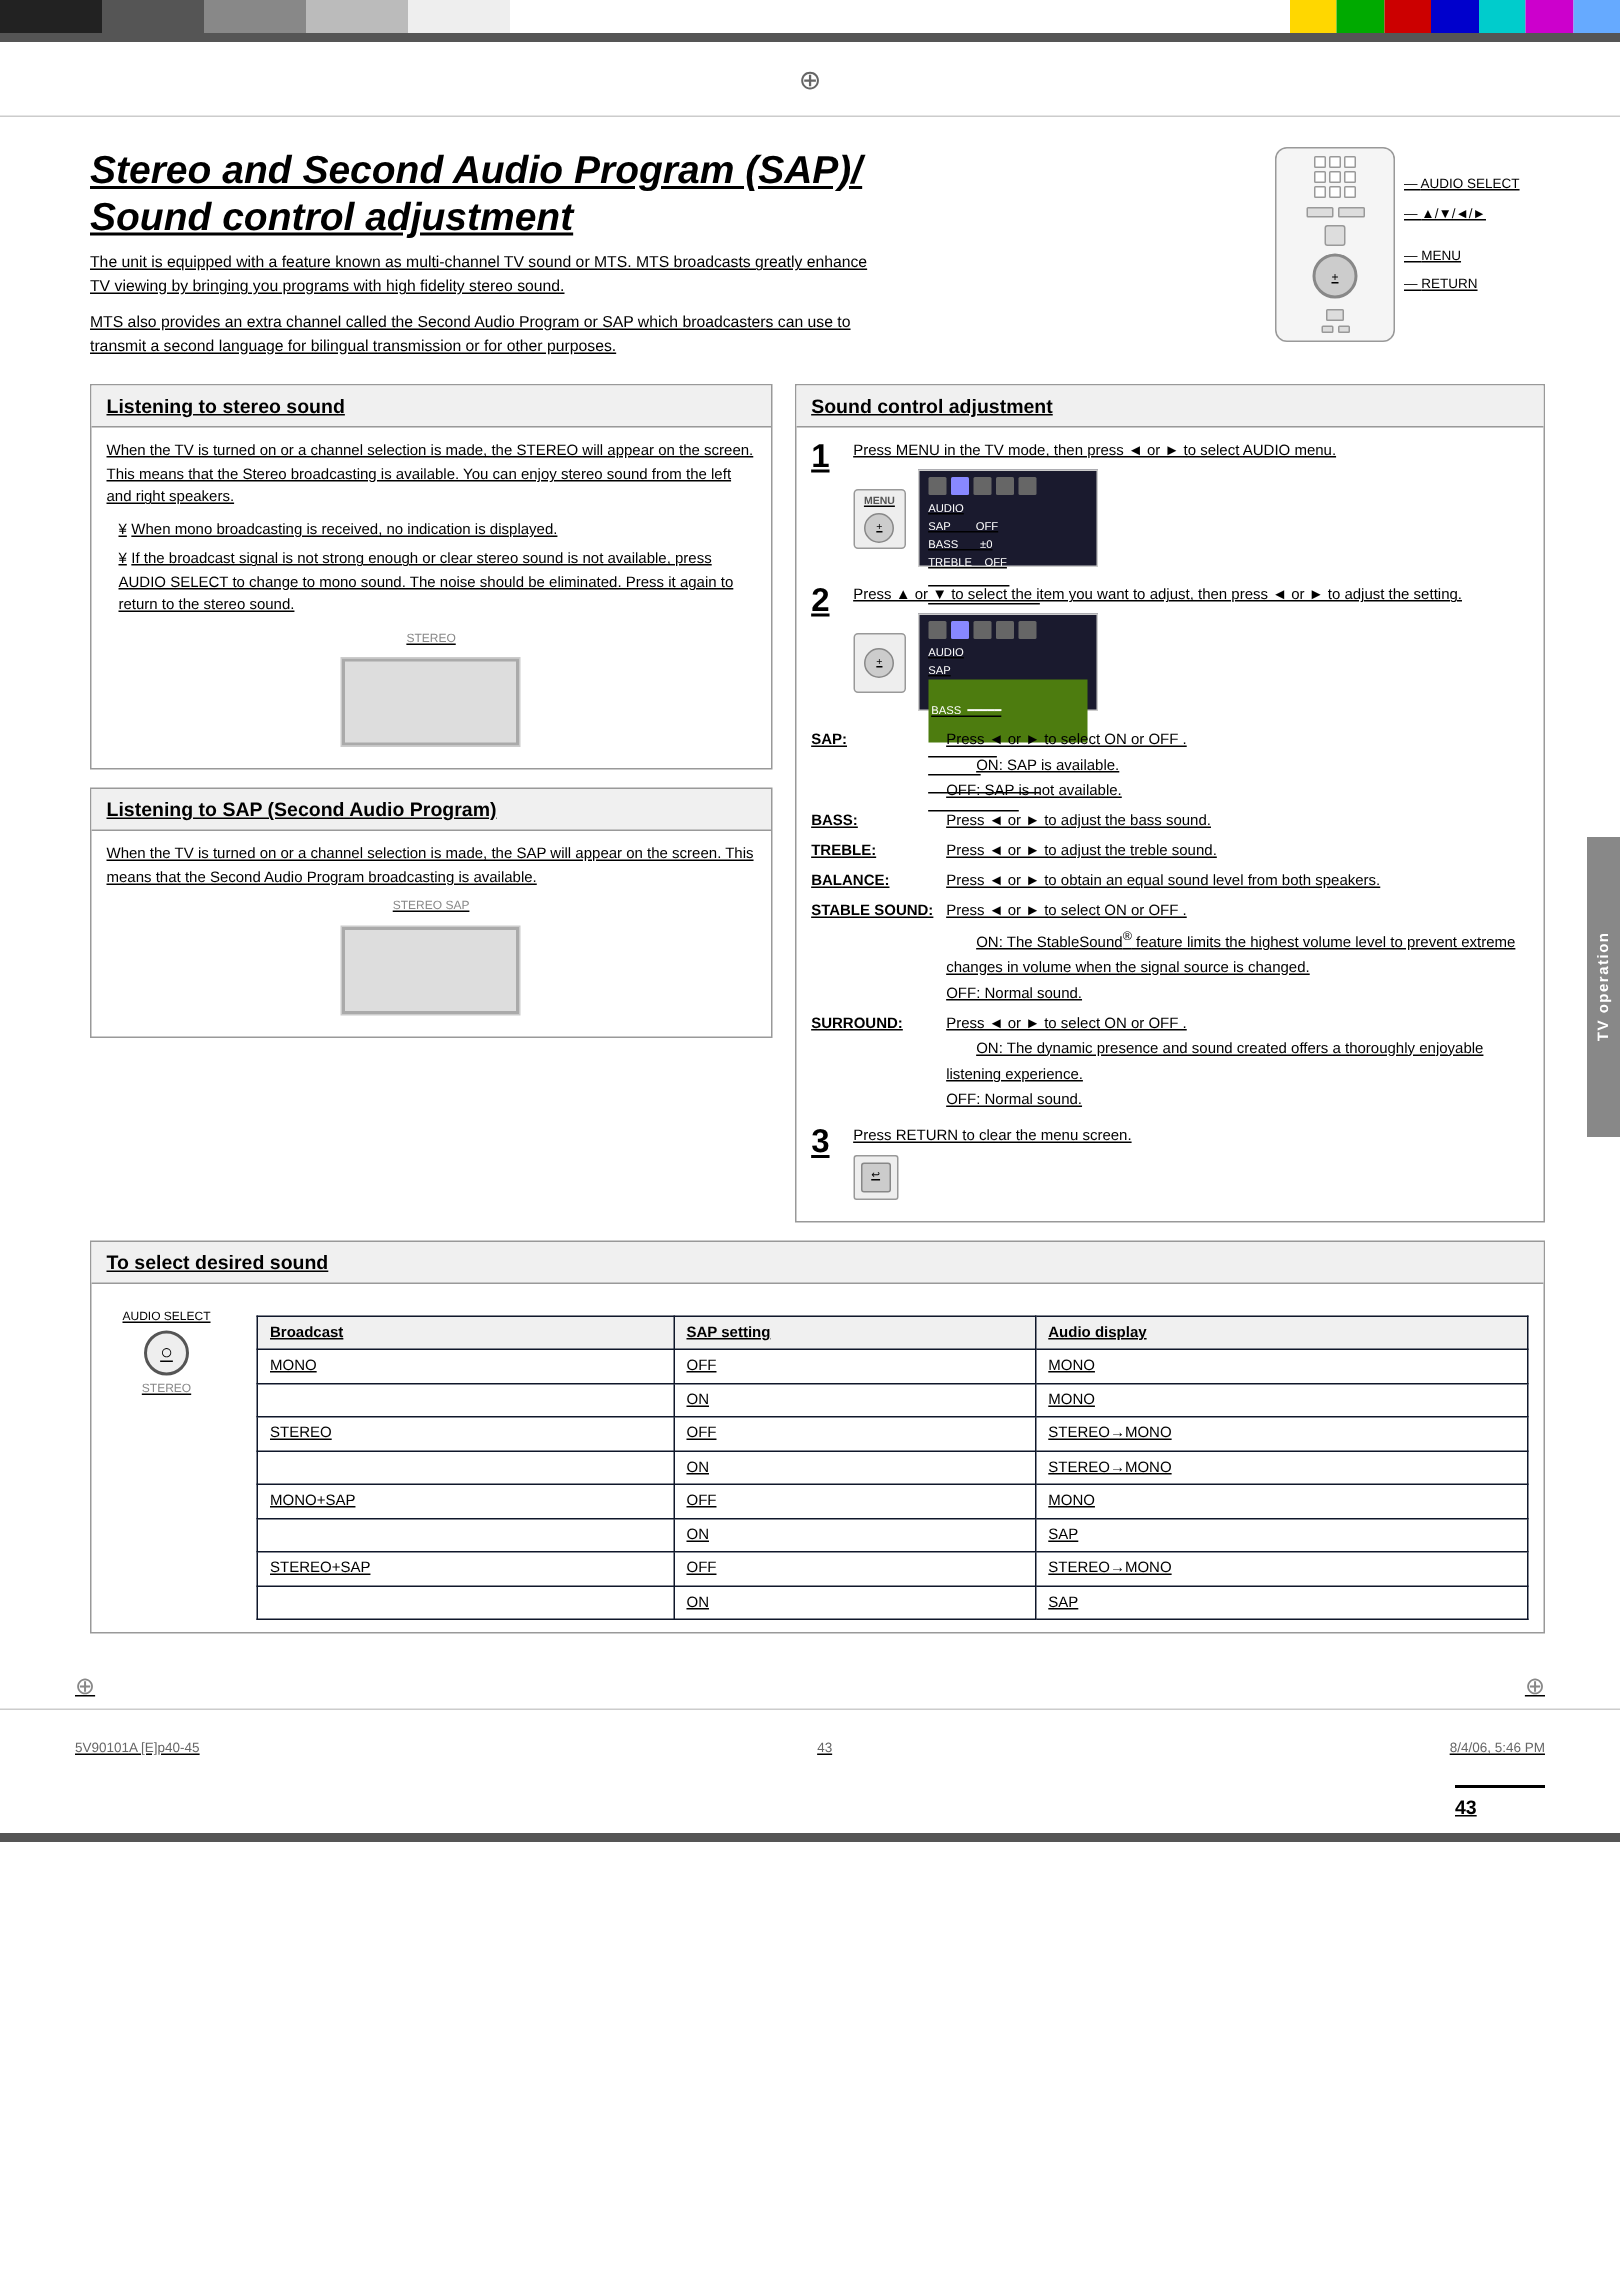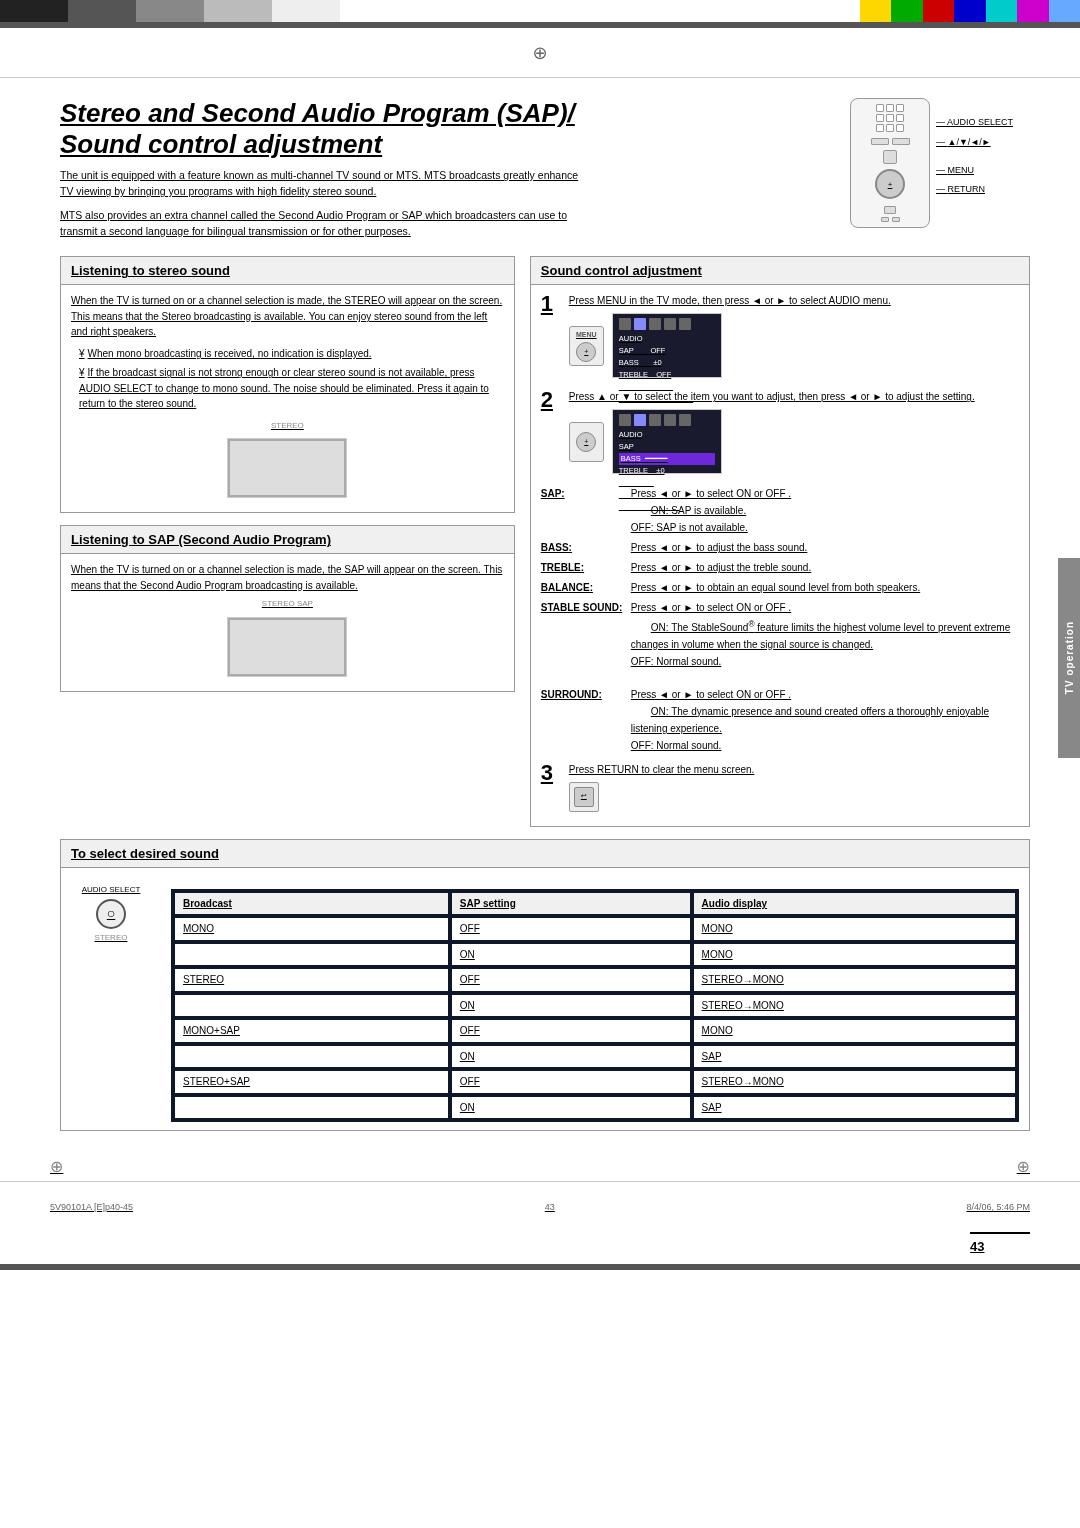--- a/index.html
+++ b/index.html
@@ -244,21 +244,21 @@
       height: 20px;
       border-radius: 50%;
       border: 1px solid #888;
       background: #ccc;
       display: flex;
       align-items: center;
       justify-content: center;
       font-size: 7px;
     }
     .menu-screen {
-      width: 110px;
+      width: 120px;
       height: 65px;
       border: 1px solid #ccc;
       background: #1a1a2e;
       color: #fff;
       font-size: 7.5px;
       padding: 4px 6px;
       line-height: 1.6;
     }
     .menu-icons-row {
       display: flex;
@@ -305,21 +305,21 @@
     }
 
     
     .audio-table {
       width: 100%;
       border-collapse: collapse;
       font-size: 10px;
       margin-top: 5px;
     }
     .audio-table th, .audio-table td {
-      border: 4px solid #0f172a;
+      border: 1px solid #0f172a;
       padding: 3px 8px;
       text-align: left;
     }
     .audio-table th {
       background: #f0f0f0;
       font-weight: bold;
     }
 
     
     .bottom-bar {
@@ -561,21 +561,21 @@
                   <div class="menu-screen">
                     <div class="menu-icons-row">
                       <div class="menu-icon-sq"></div>
                       <div class="menu-icon-sq active"></div>
                       <div class="menu-icon-sq"></div>
                       <div class="menu-icon-sq"></div>
                       <div class="menu-icon-sq"></div>
                     </div>
                     <div>AUDIO</div>
                     <div>SAP</div>
-                    <div style="background:#6d28d9;padding:0 2px;">BASS&nbsp;&nbsp;━━━━━</div>
+                    <div style="background:#4d7c0f;padding:15px 2px;">BASS&nbsp;&nbsp;━━━━━</div>
                     <div>TREBLE&nbsp;&nbsp;&nbsp;&nbsp;±0</div>
                     <div>BALANCE</div>
                     <div>STABLE SOUND OFF</div>
                     <div>SURROUND&nbsp;OFF</div>
                   </div>
                 </div>
               </div>
             </div>
 
             <div class="details-section">
@@ -590,21 +590,21 @@
                 <span class="detail-text">Press ◄ or ► to adjust the bass sound.</span>
               </div>
               <div class="detail-row" style="margin-bottom:3px;">
                 <span class="detail-label">TREBLE:</span>
                 <span class="detail-text">Press ◄ or ► to adjust the treble sound.</span>
               </div>
               <div class="detail-row" style="margin-bottom:3px;">
                 <span class="detail-label">BALANCE:</span>
                 <span class="detail-text">Press ◄ or ► to obtain an equal sound level from both speakers.</span>
               </div>
-              <div class="detail-row" style="margin-bottom:16px;">
+              <div class="detail-row" style="margin-bottom:3px;">
                 <span class="detail-label">STABLE SOUND:</span>
                 <span class="detail-text">Press ◄ or ► to select  ON  or  OFF .<br>
                   <span class="detail-sub">ON: The StableSound<sup>®</sup> feature limits the highest volume level to prevent extreme changes in volume when the signal source is changed.<br>OFF: Normal sound.</span>
                 </span>
               </div>
               <div class="detail-row" style="margin-bottom:3px;">
                 <span class="detail-label">SURROUND:</span>
                 <span class="detail-text">Press ◄ or ► to select  ON  or  OFF .<br>
                   <span class="detail-sub">ON: The dynamic presence and sound created offers a thoroughly enjoyable listening experience.<br>OFF: Normal sound.</span>
                 </span>

